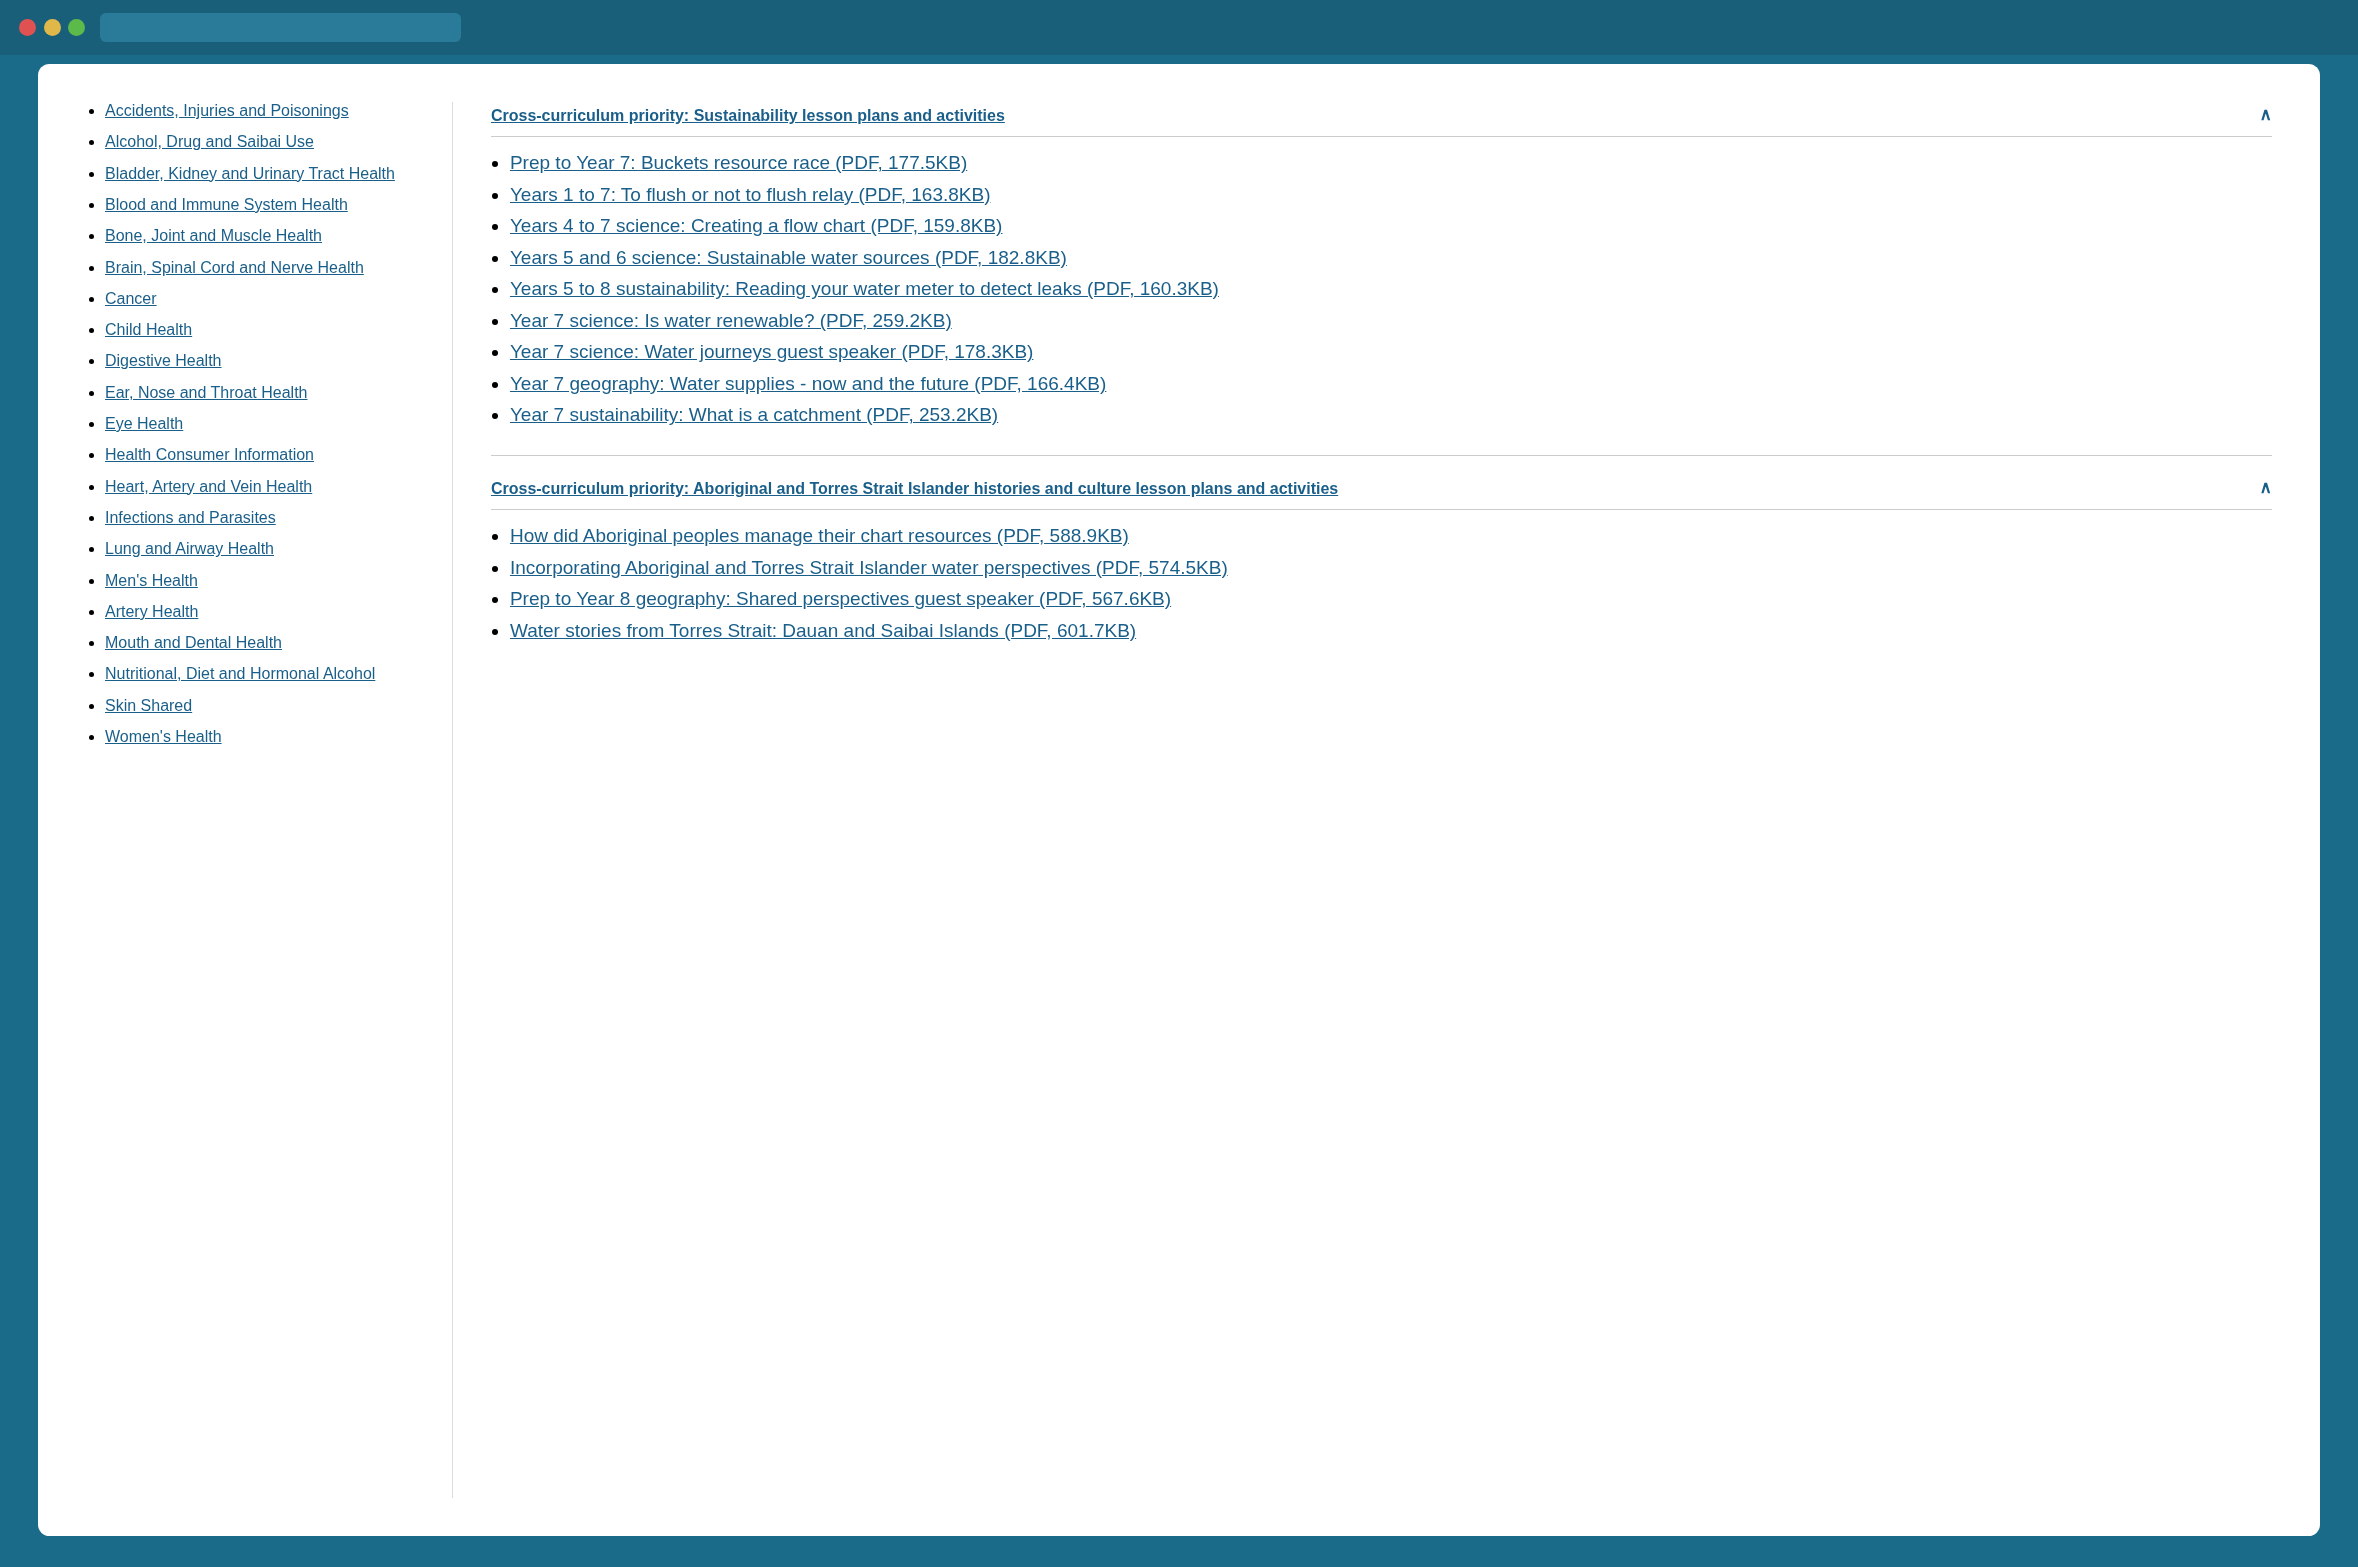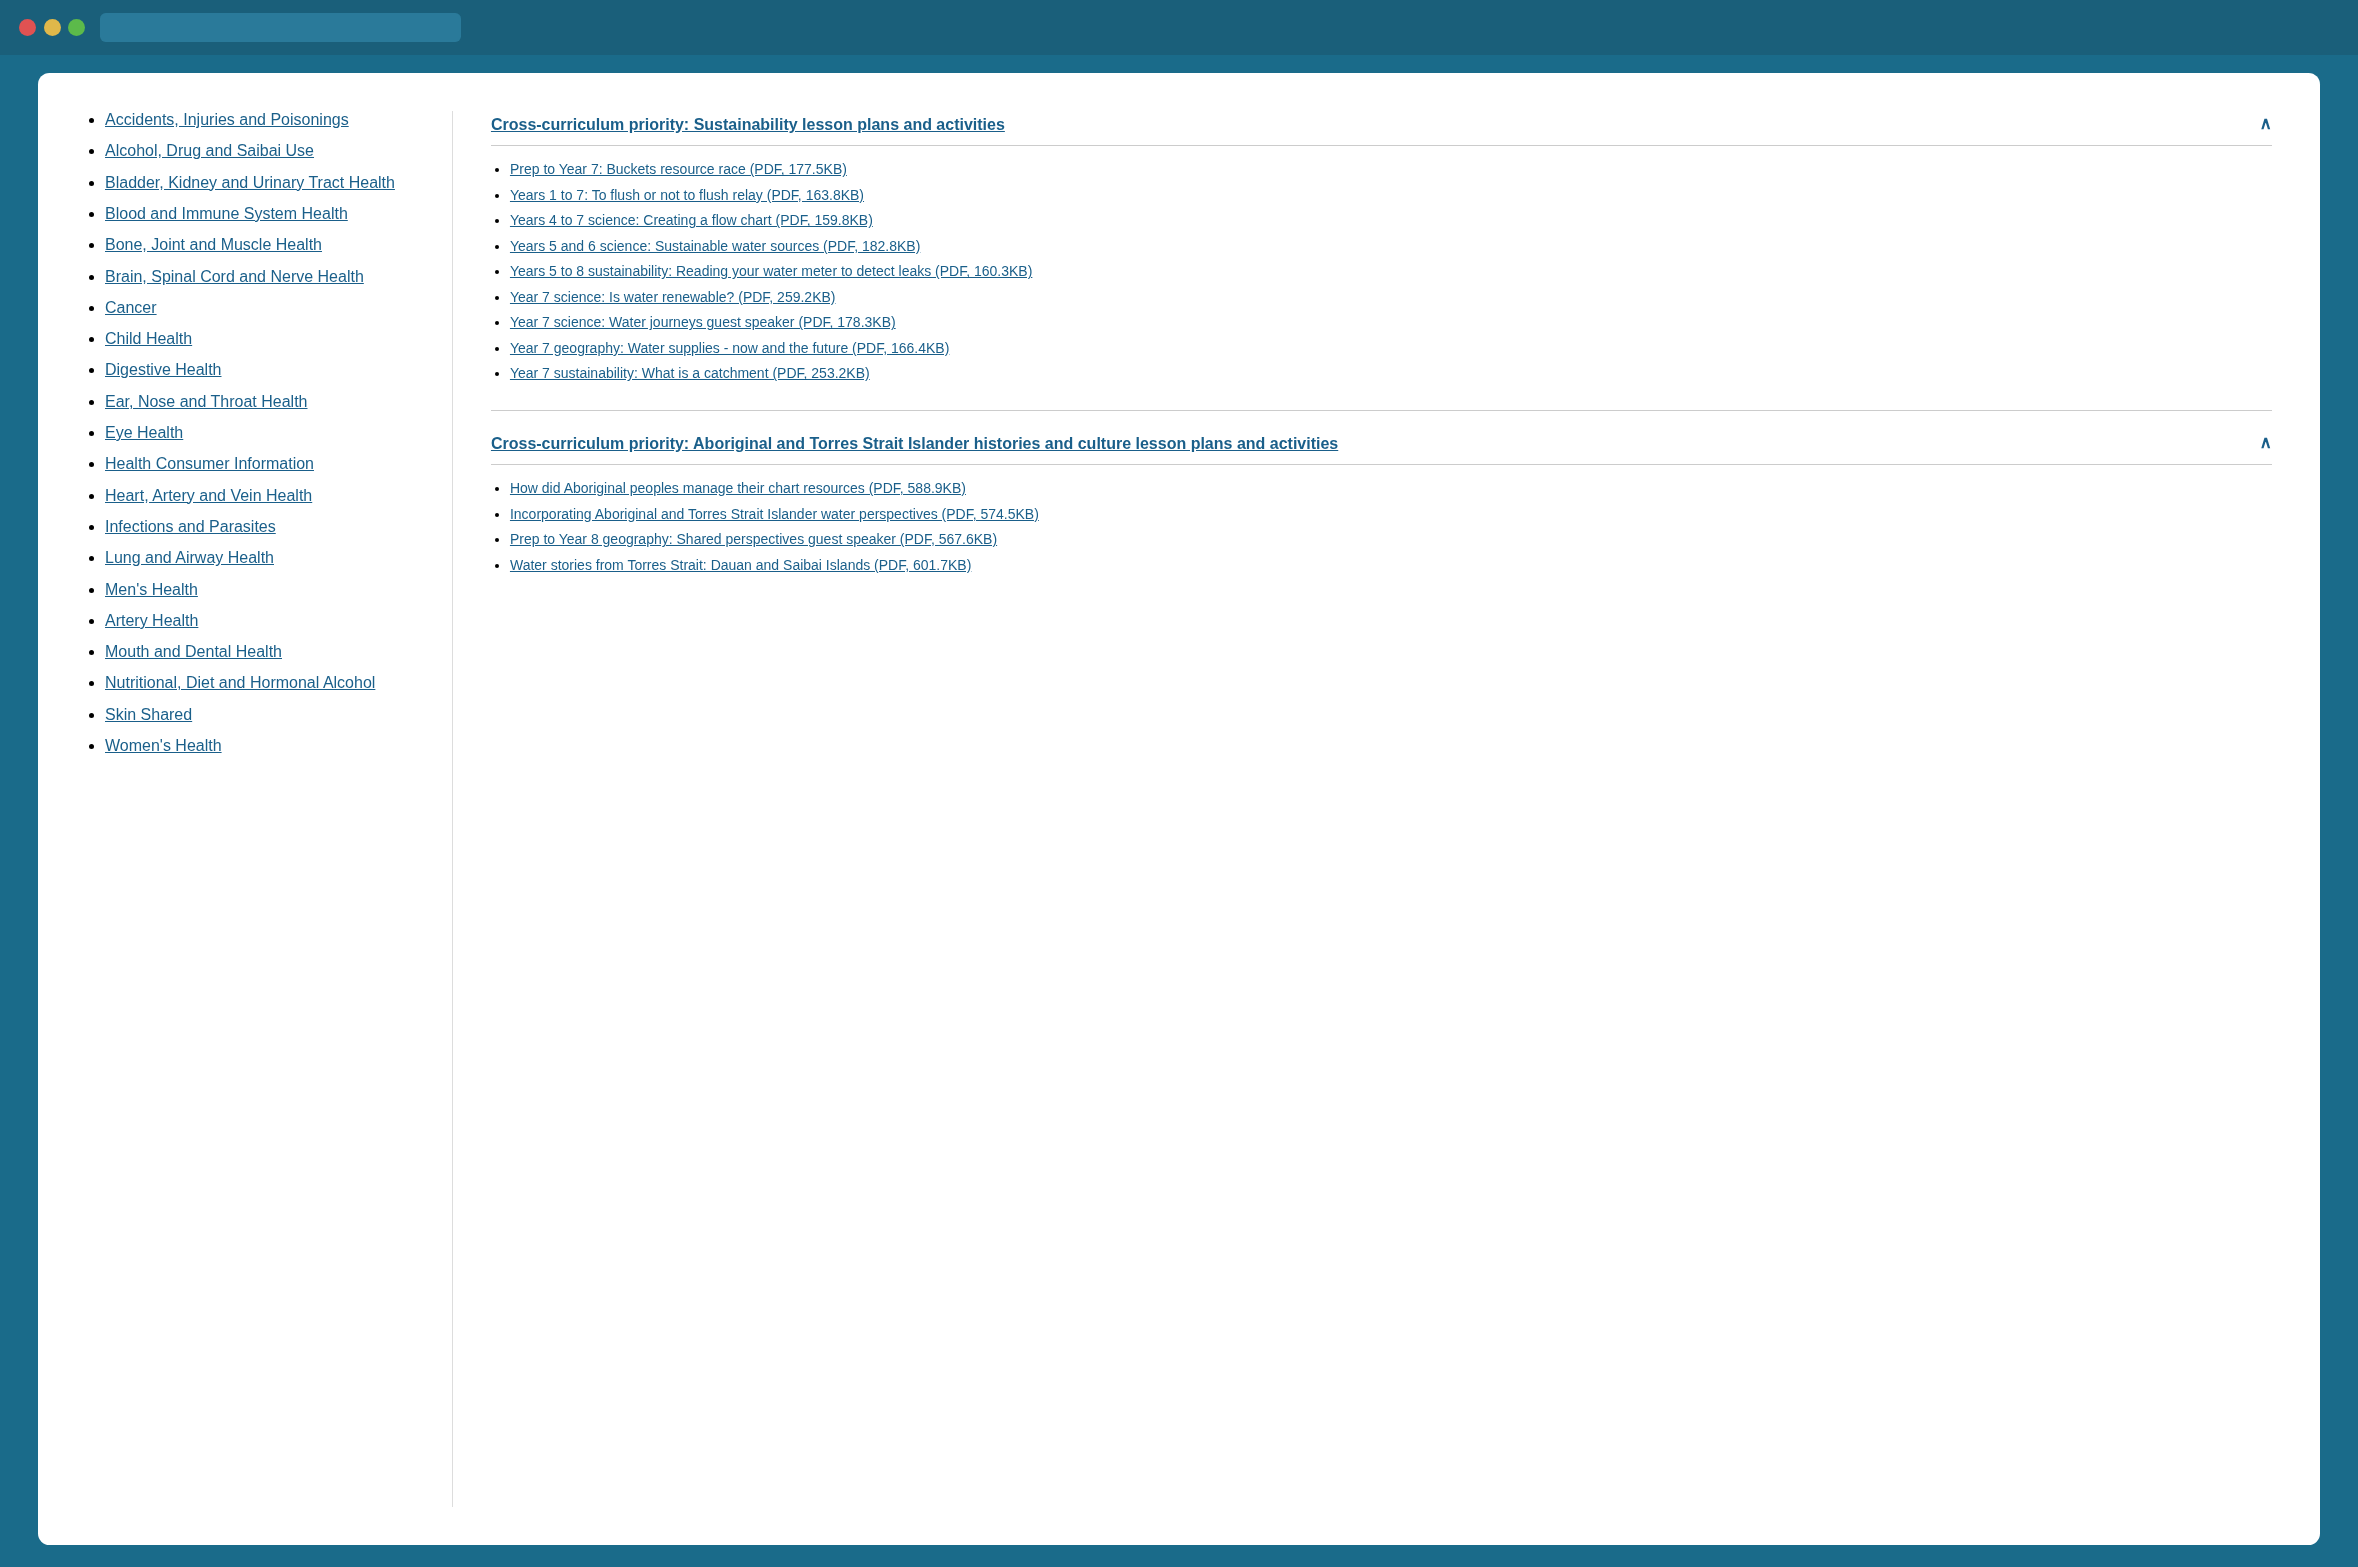--- a/index.html
+++ b/index.html
@@ -39,21 +39,21 @@
     .address-bar {
       background-color: #2a7a9a;
       border-radius: 5.7px;
       height: 28.5px;
       width: 361px;
       border: none;
     }
 
     
     .content-wrapper {
-      margin: 18px 38px;
+      margin: 9px 38px;
       background: white;
       border-radius: 11.4px;
       padding: 38px 48px;
       display: flex;
       gap: 57px;
       min-height: calc(100vh - 95px);
     }
 
     
     .left-column {
@@ -113,21 +113,21 @@
     }
 
     .section-links {
       list-style: disc;
       padding-left: 19px;
       margin-bottom: 28.5px;
     }
 
     .section-links li {
       margin-bottom: 9.5px;
-      font-size: 14px;
+      font-size: 19px;
     }
 
     .section-links li a {
       color: #1a5f8a;
       text-decoration: underline;
     }
 
     .section-divider {
       border: none;
       border-top: 1px solid #ccc;

